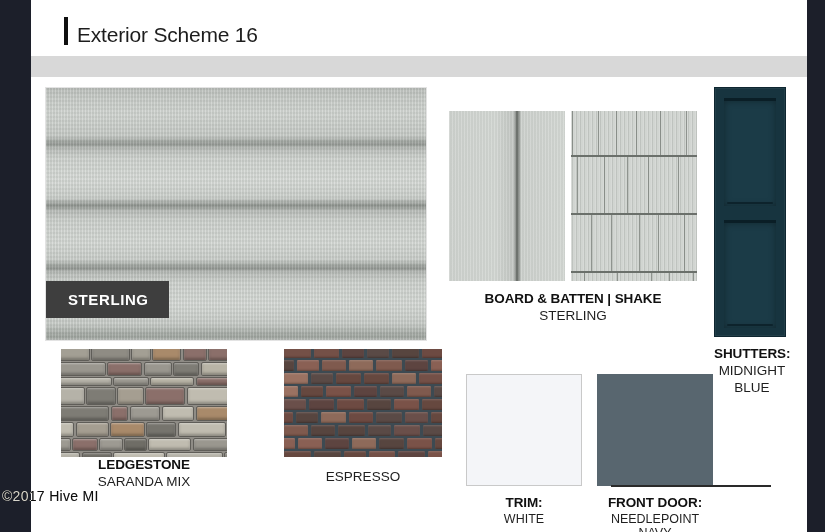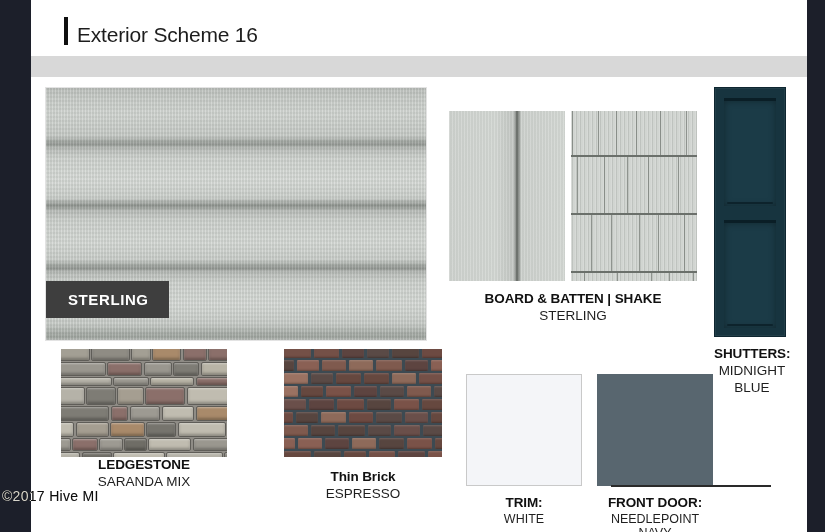--- a/index.html
+++ b/index.html
@@ -377,21 +377,20 @@
           <div class="brick-row" style="top: 102px;">
             <div class="brick-u" style="left: 20px; width: 27px; background: rgb(102, 72, 63); box-shadow: rgba(255, 255, 255, 0.18) 0px 1px 2px inset, rgba(0, 0, 0, 0.3) 0px -1px 2px inset;"></div>
             <div class="brick-u" style="left: 50px; width: 27px; background: rgb(87, 69, 63); box-shadow: rgba(255, 255, 255, 0.18) 0px 1px 2px inset, rgba(0, 0, 0, 0.3) 0px -1px 2px inset;"></div>
             <div class="brick-u" style="left: 80px; width: 22px; background: rgb(102, 72, 63); box-shadow: rgba(255, 255, 255, 0.18) 0px 1px 2px inset, rgba(0, 0, 0, 0.3) 0px -1px 2px inset;"></div>
             <div class="brick-u" style="left: 105px; width: 26px; background: rgb(116, 80, 71); box-shadow: rgba(255, 255, 255, 0.18) 0px 1px 2px inset, rgba(0, 0, 0, 0.3) 0px -1px 2px inset;"></div>
             <div class="brick-u" style="left: 134px; width: 27px; background: rgb(93, 68, 64); box-shadow: rgba(255, 255, 255, 0.18) 0px 1px 2px inset, rgba(0, 0, 0, 0.3) 0px -1px 2px inset;"></div>
             <div class="brick-u" style="left: 164px; width: 24px; background: rgb(122, 82, 72); box-shadow: rgba(255, 255, 255, 0.18) 0px 1px 2px inset, rgba(0, 0, 0, 0.3) 0px -1px 2px inset;"></div>
           </div>
         </div>
       <div class="brick-caption">
-        <div class="cap-b">Thin Brick</div>
         <div class="cap-n">ESPRESSO</div>
       </div>
     </div>
 
     <div class="trim-wrap">
       <div class="trim-sw"></div>
       <div class="sw-caption">
         <div class="cap-b">TRIM:</div>
         <div class="cap-s">WHITE</div>
       </div>

